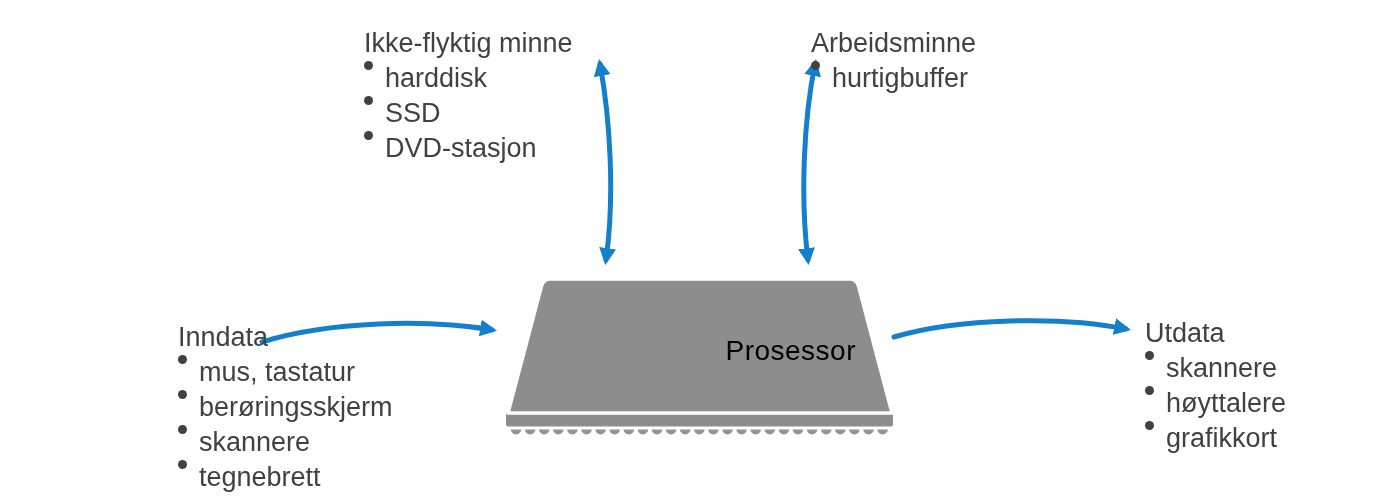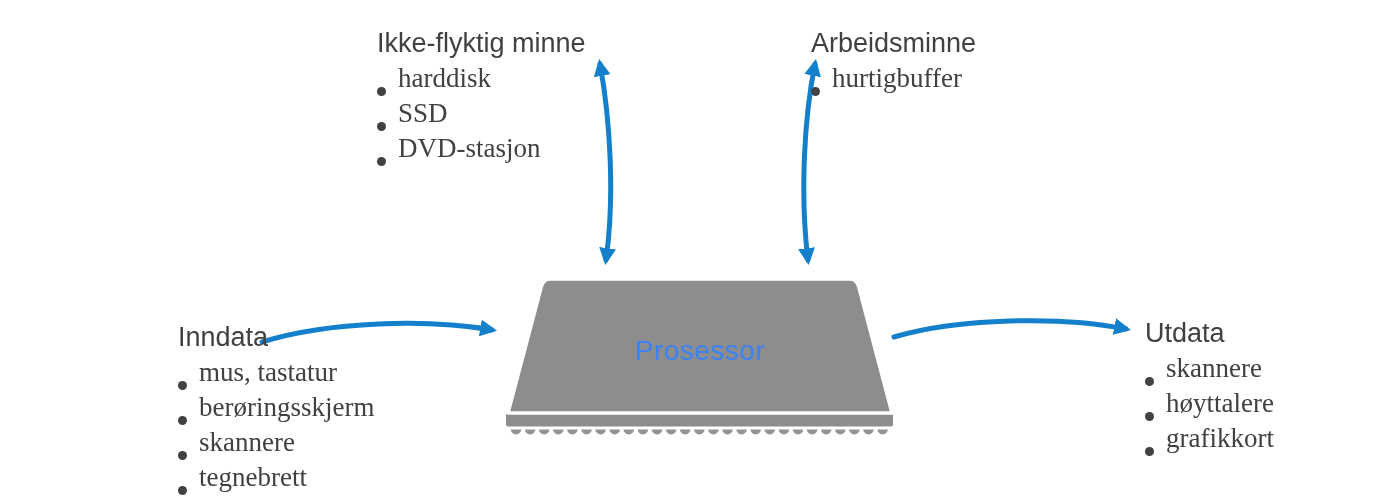--- a/index.html
+++ b/index.html
@@ -37,43 +37,43 @@
   }
 
   .section {
     position: absolute;
     color: #414042;
     font-size: 27px;
     line-height: 35px;
     white-space: nowrap;
   }
   .sec-title { font-weight: 400; }
-  .li { display: flex; align-items: flex-end; font-family: Liberation Serif, serif; }
+  .li { display: flex; align-items: flex-start; }
   .dot {
     display: inline-block;
     width: 9px;
     height: 9px;
     border-radius: 50%;
     background: #414042;
     margin-right: 12px;
     flex: 0 0 auto;
   }
 
-  .sec-nonvolatile { left: 377px; top: 26px; }
+  .sec-nonvolatile { left: 364px; top: 26px; }
   .sec-working     { left: 811px; top: 26px; }
   .sec-input       { left: 152px; top: 320px; margin-left: 26px; }
   .sec-output      { left: 1145px; top: 316px; }
 
   .processor-label {
     position: absolute;
     left: 544px;
     top: 336px;
     width: 312px;
-    text-align: center;
-    color: #3b82f6;
+    text-align: right;
+    color: #000000;
     font-size: 28px;
     line-height: 30px;
     letter-spacing: 0.5px;
   }
 </style>
 </head>
 <body>
 
 <div class="canvas">
 

